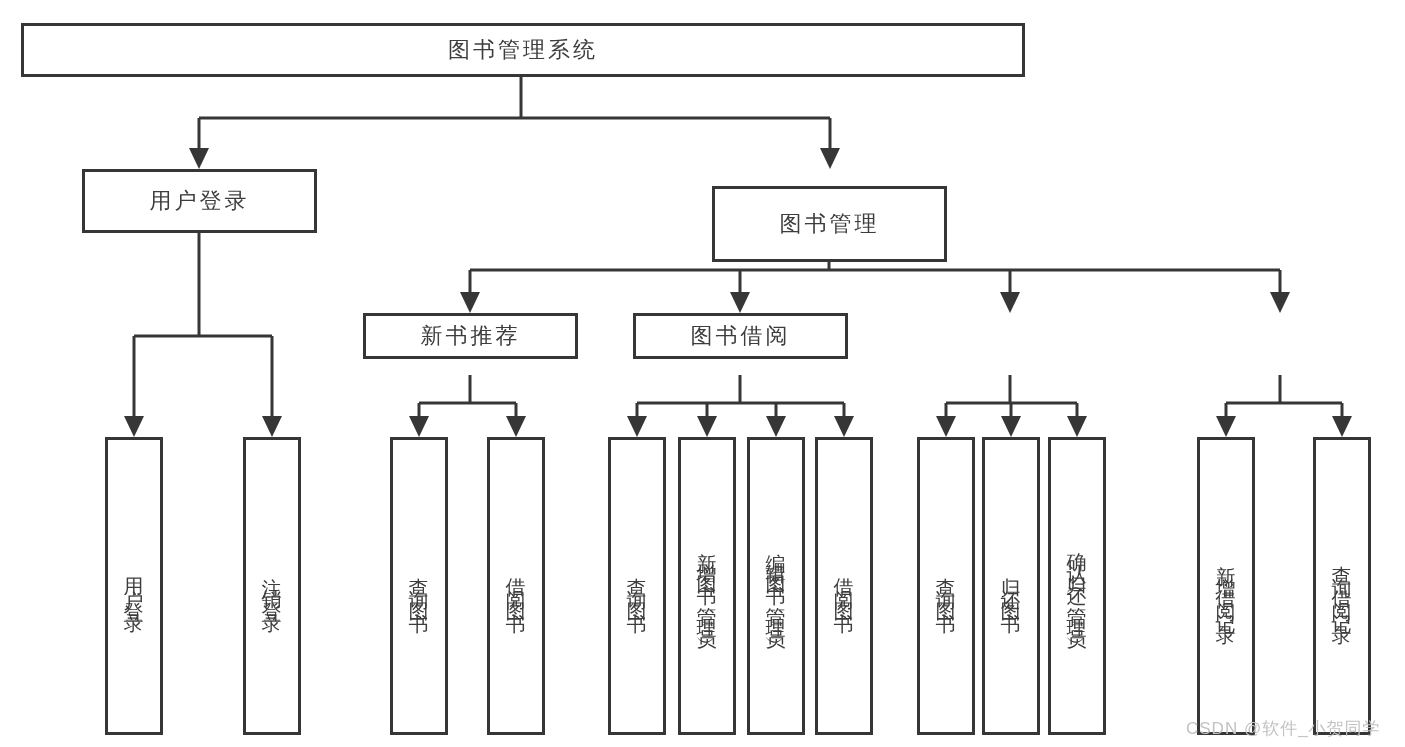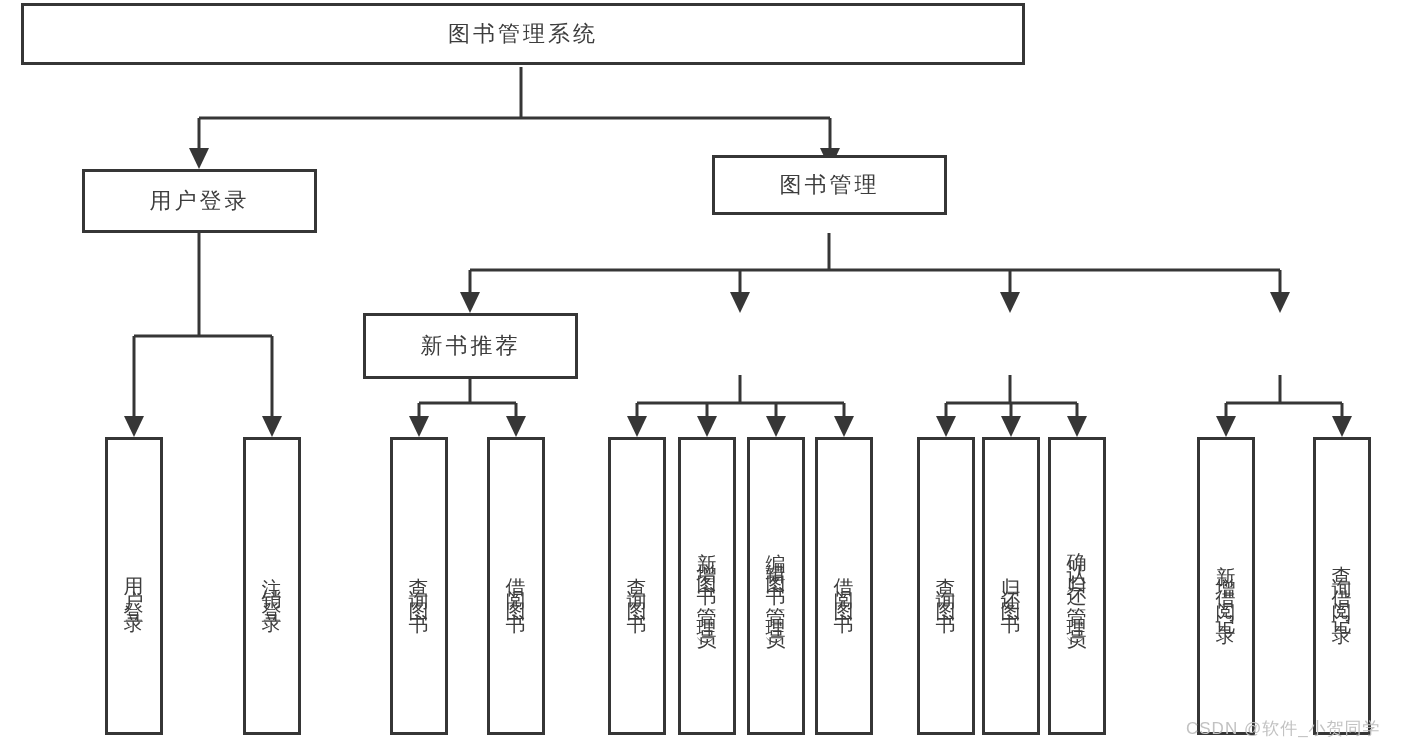--- a/index.html
+++ b/index.html
@@ -28,24 +28,24 @@
     border: 3px solid #363636;
     background: #ffffff;
     display: flex;
     align-items: center;
     justify-content: center;
     color: #3d3d3d;
     font-size: 22px;
     letter-spacing: 3px;
     white-space: nowrap;
   }
-  .node.root   { left: 21px;   top: 3px;  width: 1004px; height: 62px; }
+  .node.root   { left: 21px;   top: 23px;  width: 1004px; height: 54px; }
   .node.lvl2a  { left: 82px;   top: 169px; width: 235px;  height: 64px; }
-  .node.lvl2b  { left: 712px;  top: 155px; width: 235px;  height: 60px; }
-  .node.lvl3   { top: 313px; width: 215px; height: 66px; text-align: center; }
+  .node.lvl2b  { left: 712px;  top: 186px; width: 235px;  height: 76px; }
+  .node.lvl3   { top: 313px; width: 215px; height: 46px; text-align: center; }
   .node.l3-1   { left: 363px; }
   .node.l3-2   { left: 633px; }
   .node.l3-3   { left: 903px; }
   .node.l3-4   { left: 1173px; }
   .node.leaf {
     top: 437px;
     width: 58px;
     height: 298px;
     writing-mode: vertical-rl;
     text-orientation: mixed;
@@ -159,20 +159,23 @@
   <div class="node lvl2a">
     <span>用户登录</span>
   </div>
   <div class="node lvl2b">
     <span>图书管理</span>
   </div>
 
   <div class="node lvl3 l3-1">
     <span>新书推荐</span>
   </div>
+  <div class="node lvl3 l3-2">
+    <span>图书借阅</span>
+  </div>
 
   <div class="node leaf p1">用户登录</div>
   <div class="node leaf p2">注销登录</div>
 
   <div class="node leaf p3">查询图书</div>
   <div class="node leaf p4">借阅图书</div>
 
   <div class="node leaf p5">查询图书</div>
   <div class="node leaf p6 tight">新增图书（管理员）</div>
   <div class="node leaf p7 tight">编辑图书（管理员）</div>

